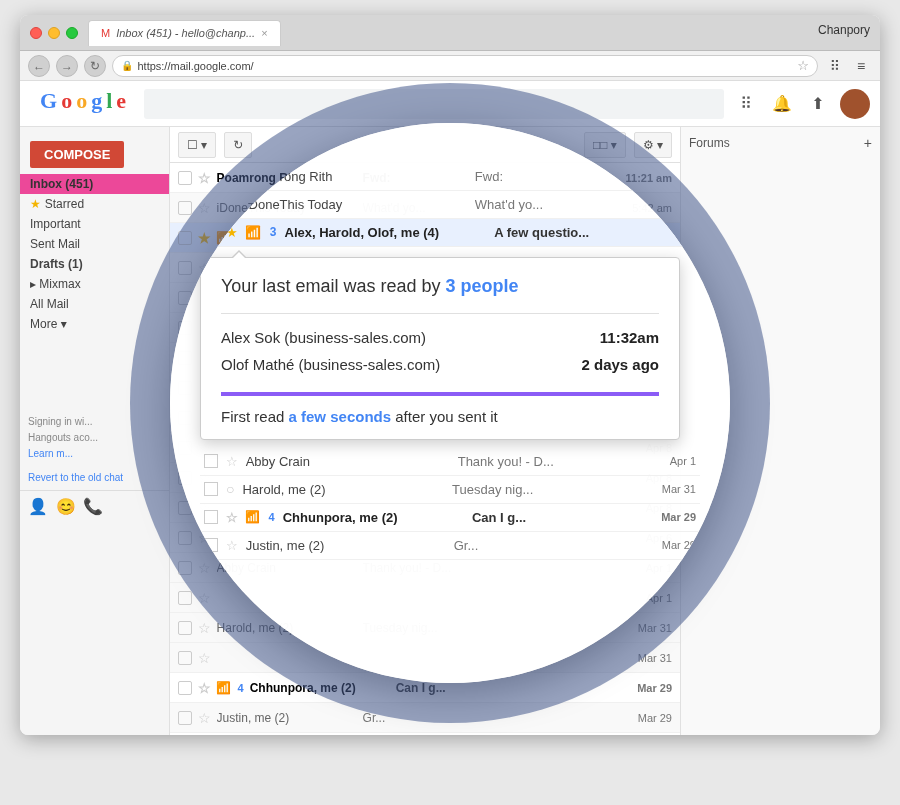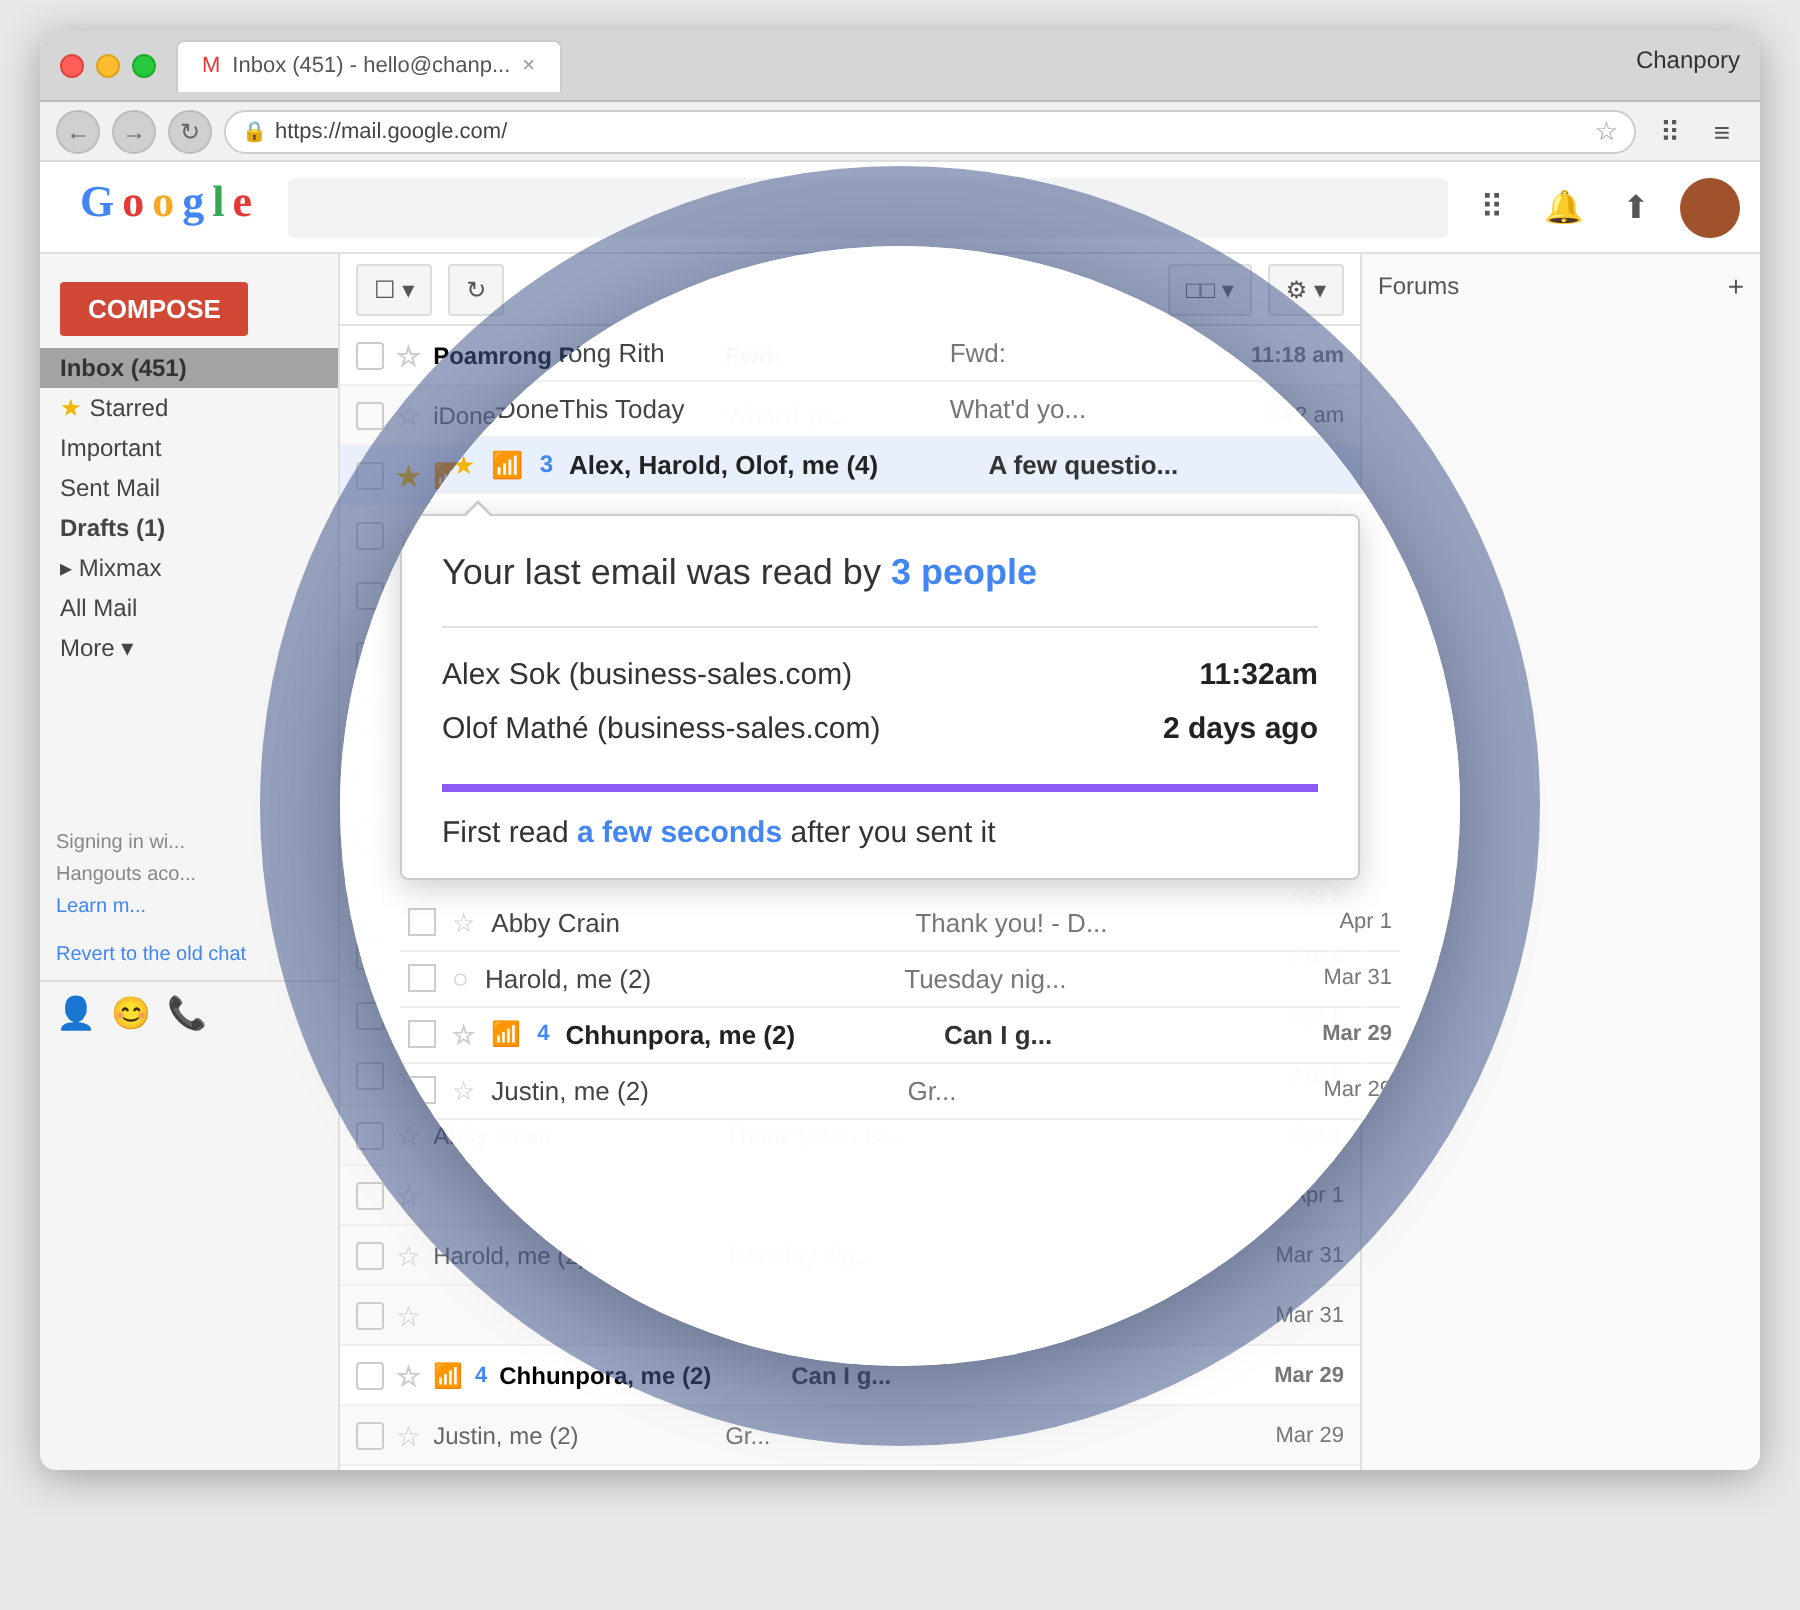--- a/index.html
+++ b/index.html
@@ -69,20 +69,21 @@
       font-size: 11px;
       color: #333;
       gap: 6px;
       border: 1px solid #ccc;
       border-bottom: none;
     }
 
     .tab-title-text {
       font-size: 11px;
       color: #555;
+      font-style: italic;
     }
 
     .tab-close {
       font-size: 11px;
       color: #999;
       cursor: pointer;
     }
 
     .user-name-tab {
       position: absolute;
@@ -209,21 +210,21 @@
       padding: 3px 10px;
       font-size: 12px;
       color: #444;
       cursor: pointer;
       display: flex;
       align-items: center;
       gap: 4px;
     }
 
     .sidebar-item.active {
-      background: #a3a3a3;
+      background: #ec4899;
       font-weight: bold;
       color: #333;
     }
 
     .sidebar-item.bold {
       font-weight: bold;
     }
 
     .star-sidebar { color: #f4b400; }
 
@@ -706,21 +707,21 @@
         <div class="toolbar-btn">□□ ▾</div>
         <div class="toolbar-btn">⚙ ▾</div>
       </div>
 
       <div class="email-list">
         <div class="email-row unread">
           <div class="email-checkbox"></div>
           <span class="email-star">☆</span>
           <span class="email-sender">Poamrong Rith</span>
           <span class="email-subject bold-subject">Fwd:</span>
-          <span class="email-date">11:18 am</span>
+          <span class="email-date">11:21 am</span>
         </div>
         <div class="email-row read">
           <div class="email-checkbox"></div>
           <span class="email-star">☆</span>
           <span class="email-sender">iDoneThis Today</span>
           <span class="email-subject">What'd yo...</span>
           <span class="email-date">5:42 am</span>
         </div>
         <div class="email-row unread" style="background:#e8f0fe;">
           <div class="email-checkbox"></div>

